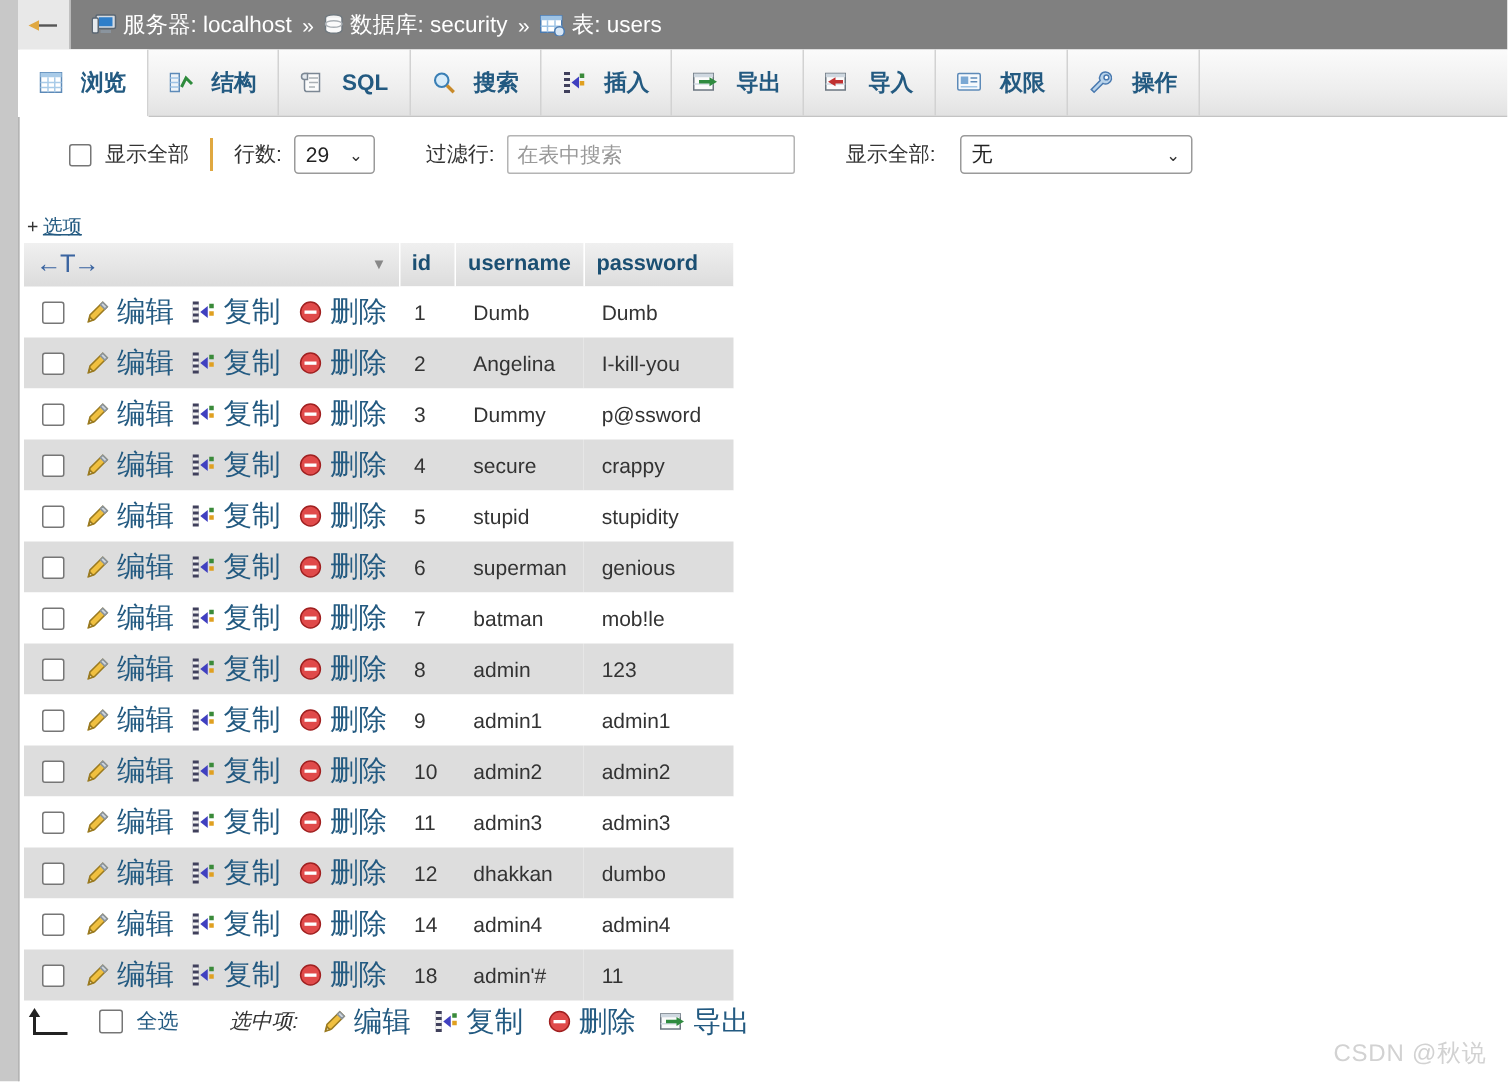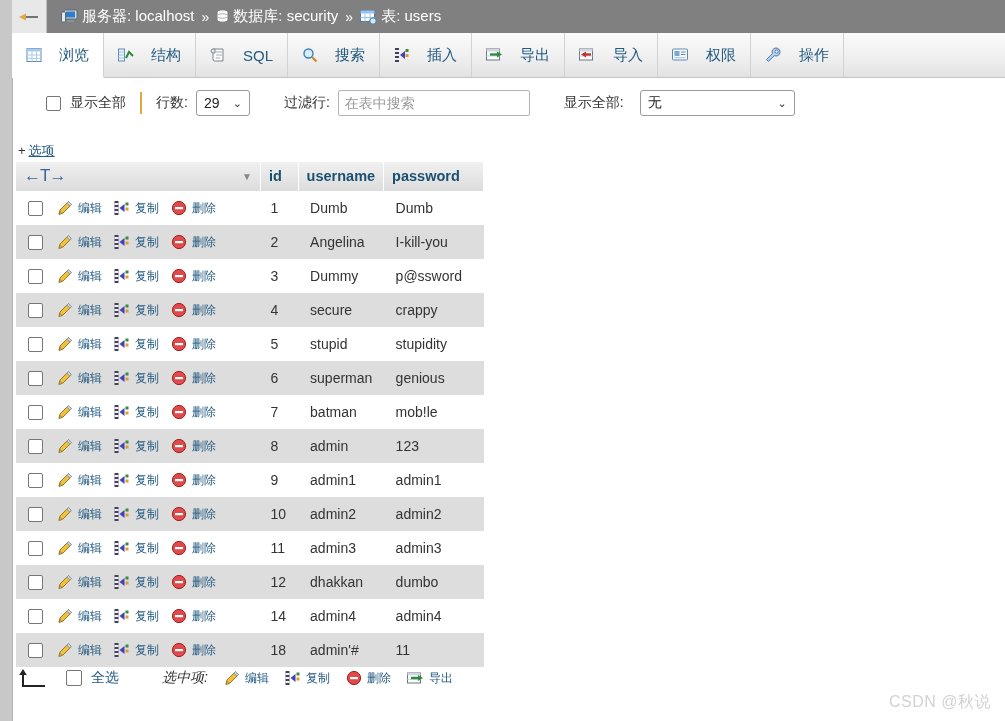--- a/index.html
+++ b/index.html
@@ -64,28 +64,29 @@
     width: 993px; height: 45px;
     background: linear-gradient(to bottom, #fbfbfb 0%, #ededed 65%, #e2e2e2 100%);
     border-bottom: 1px solid #c4c4c4;
     display: flex;
     align-items: stretch;
     box-sizing: border-box;
   }
   .tab {
     display: flex;
     align-items: center;
-    gap: 17px;
+    gap: 12px;
     padding: 0 14px;
     font-size: 15px;
     color: #235a81;
     border-right: 1px solid #d2d2d2;
     cursor: pointer;
     box-sizing: border-box;
     white-space: nowrap;
+    font-weight: bold;
   }
   .tab.active {
     background: #ffffff;
     border-bottom: 1px solid #ffffff;
     margin-bottom: -1px;
   }
   .tab .ticon { display: inline-flex; align-items: center; }
   #tabbar .tab-filler { flex: 1 1 auto; border-right: none; }
 
   
@@ -217,21 +218,21 @@
     margin-right: 14px;
     cursor: pointer;
   }
   .act {
     display: inline-flex;
     align-items: center;
     gap: 5px;
     color: #235a81;
     margin-right: 12px;
     cursor: pointer;
-    font-size: 12px;
+    font-size: 19px;
     vertical-align: middle;
   }
   .act:last-child { margin-right: 0; }
 
   
   #bottom-bar {
     position: absolute;
     left: 16px; top: 668px;
     width: 560px;
     display: flex;
@@ -241,21 +242,21 @@
   #bottom-bar .arrowmark { margin-right: 20px; display: inline-flex; }
   #bottom-bar .cb2 {
     width: 14px; height: 14px;
     border: 1px solid #767676;
     background: #fff;
     border-radius: 2px;
     display: inline-block;
     margin-right: 9px;
     cursor: pointer;
   }
-  #bottom-bar .selall { color: #235a81; cursor: pointer; margin-right: 43px; }
+  #bottom-bar .selall { color: #235a81; cursor: pointer; margin-right: 34px; }
   #bottom-bar .withsel { font-style: italic; color: #333; margin-right: 16px; }
   #bottom-bar .act { margin-right: 16px; }
 
   
   #watermark {
     position: absolute;
     right: 14px; bottom: 8px;
     font-size: 16px;
     color: #d2d2d2;
     letter-spacing: .5px;

